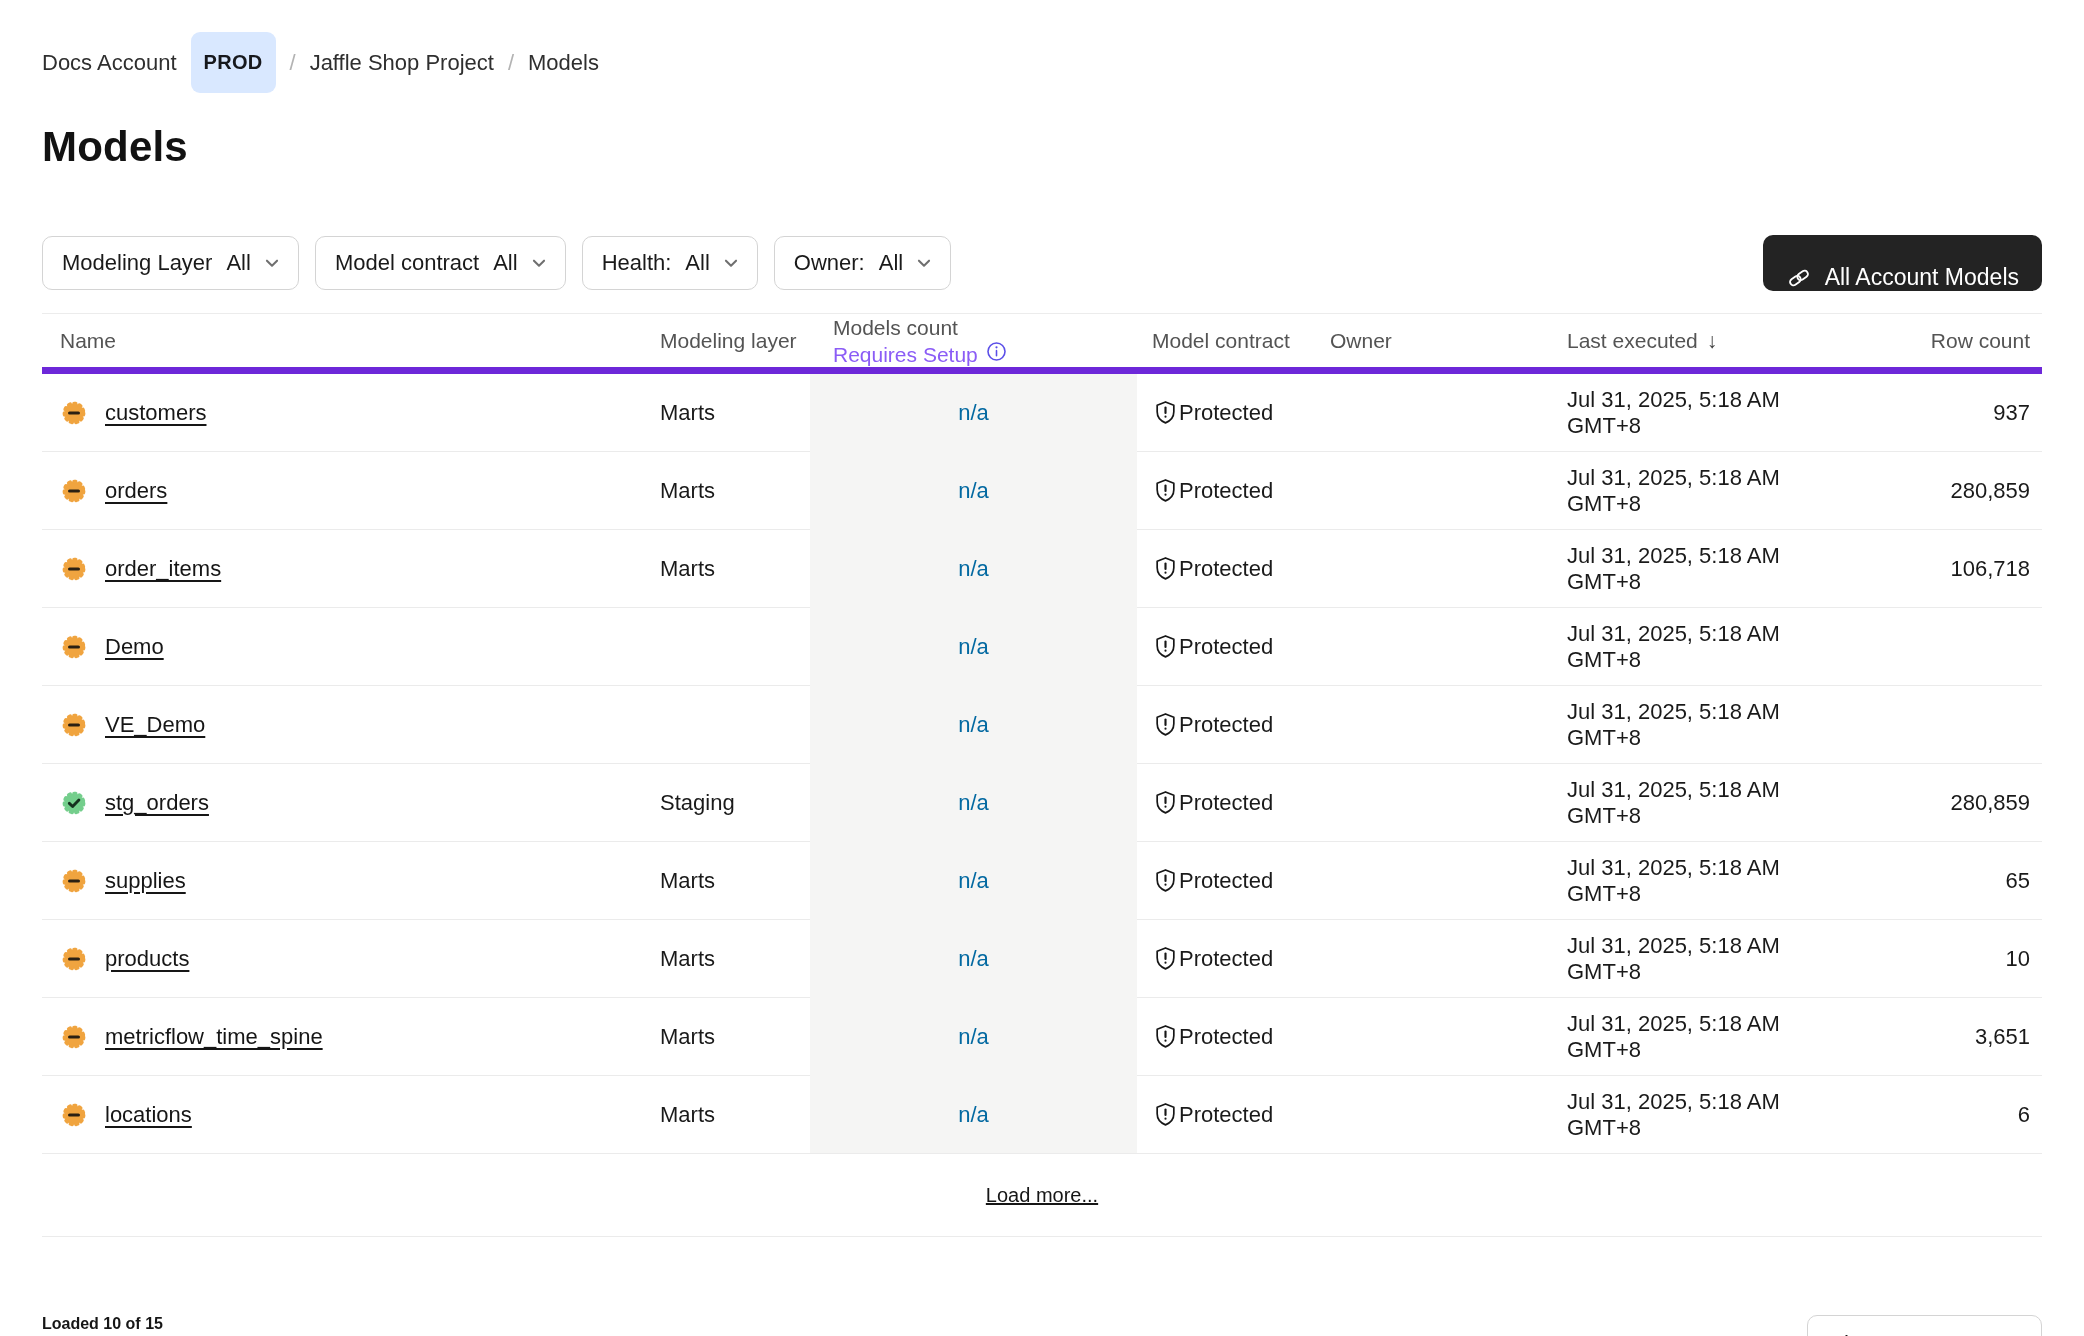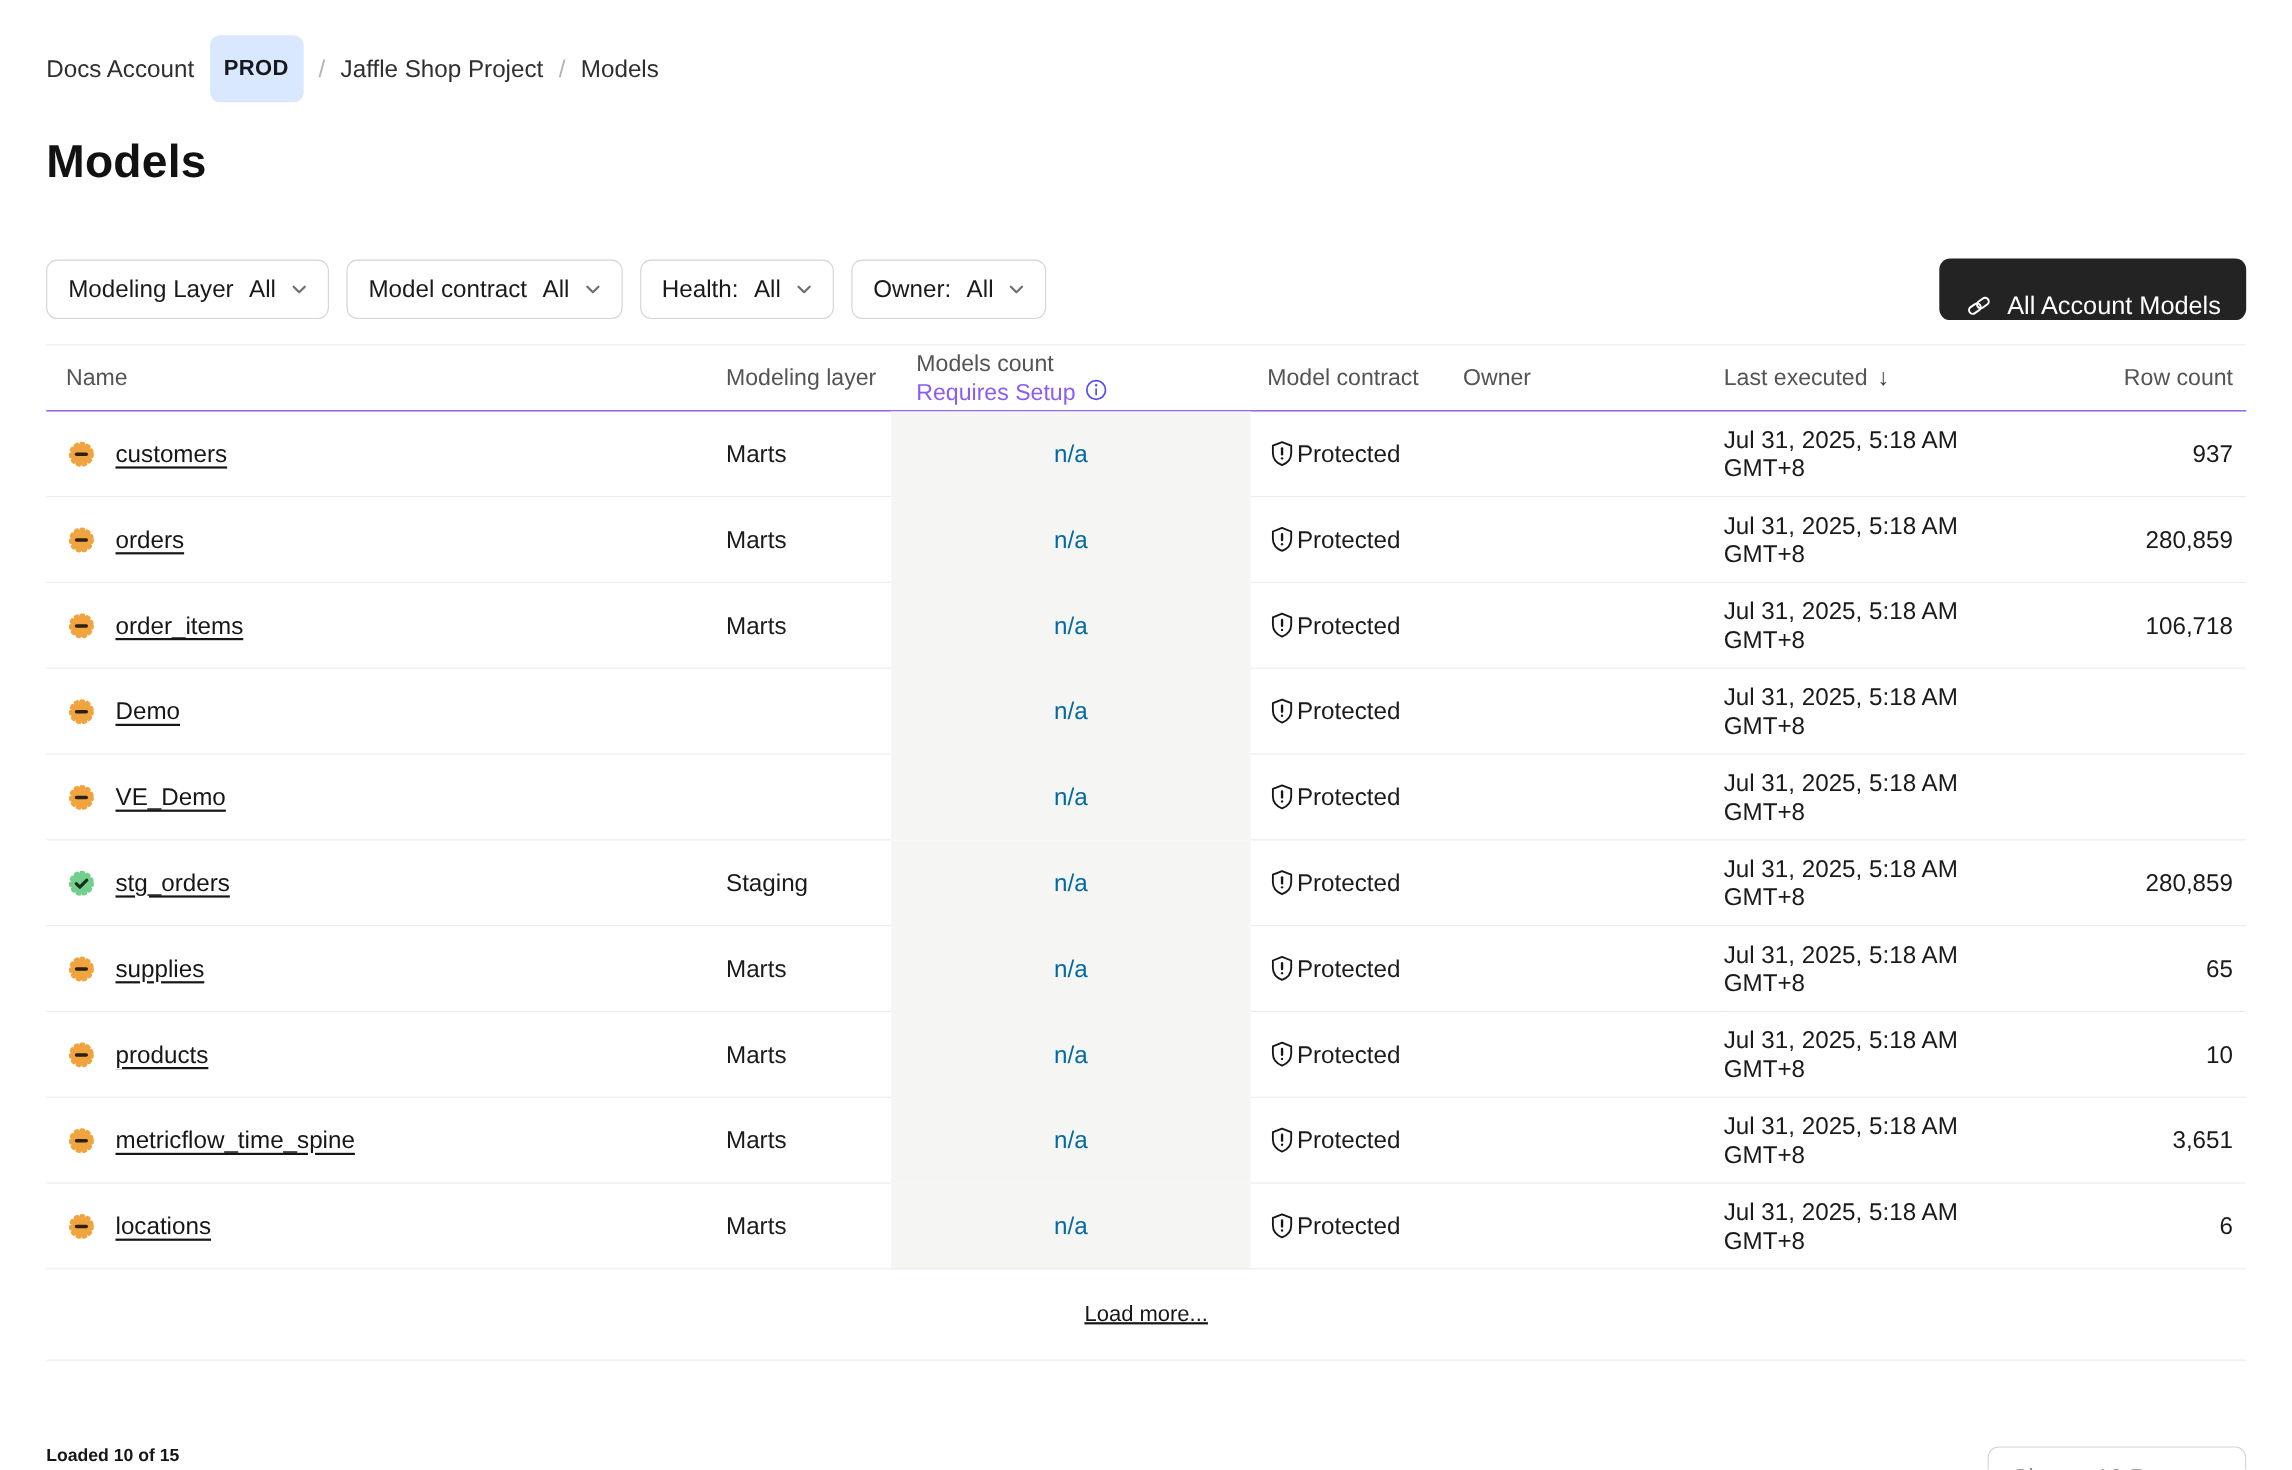--- a/index.html
+++ b/index.html
@@ -24,21 +24,21 @@
     border: 1px solid #d4d4d4; border-radius: 10px; font-size: 22px; cursor: pointer; font-family: inherit; color: #1a1a1a; }
   .filter-btn .f-label { font-weight: 500; }
   .filter-btn .f-value { font-weight: 400; }
   .spacer { flex: 1; }
   .dark-btn { display: inline-flex; align-items: flex-end; gap: 13px; height: 56px; padding: 0 23px; background: #232323;
     color: #fff; border: none; border-radius: 10px; font-size: 23px; font-weight: 500; cursor: pointer; font-family: inherit; }
 
   
   .table { margin-top: 22px; }
   .grid-row { display: grid; grid-template-columns: 618px 150px 327px 193px 237px 233px 1fr; align-items: center; }
-  .thead { height: 61px; border-top: 1px solid #ececec; border-bottom: 1px solid #6d28d9; font-size: 21px; color: #545454; }
+  .thead { height: 61px; border-top: 1px solid #ececec; border-bottom: 7px solid #6d28d9; font-size: 21px; color: #545454; }
   .th { display: flex; align-items: center; }
   .th-name { padding-left: 18px; }
   .th-query { padding-left: 23px; flex-direction: column; align-items: flex-start; justify-content: center; line-height: 27px; }
   .th-query .sub-link { color: #8b5cf6; font-weight: 500; display: inline-flex; align-items: flex-start; gap: 8px; cursor: pointer; }
   .th-contract { padding-left: 15px; }
   .th-last { gap: 9px; cursor: pointer; }
   .sort-arrow { font-size: 21px; color: #3d3d3d; }
   .th-rowcount { justify-content: flex-end; padding-right: 12px; }
 
   .trow { height: 78px; font-size: 22px; }

